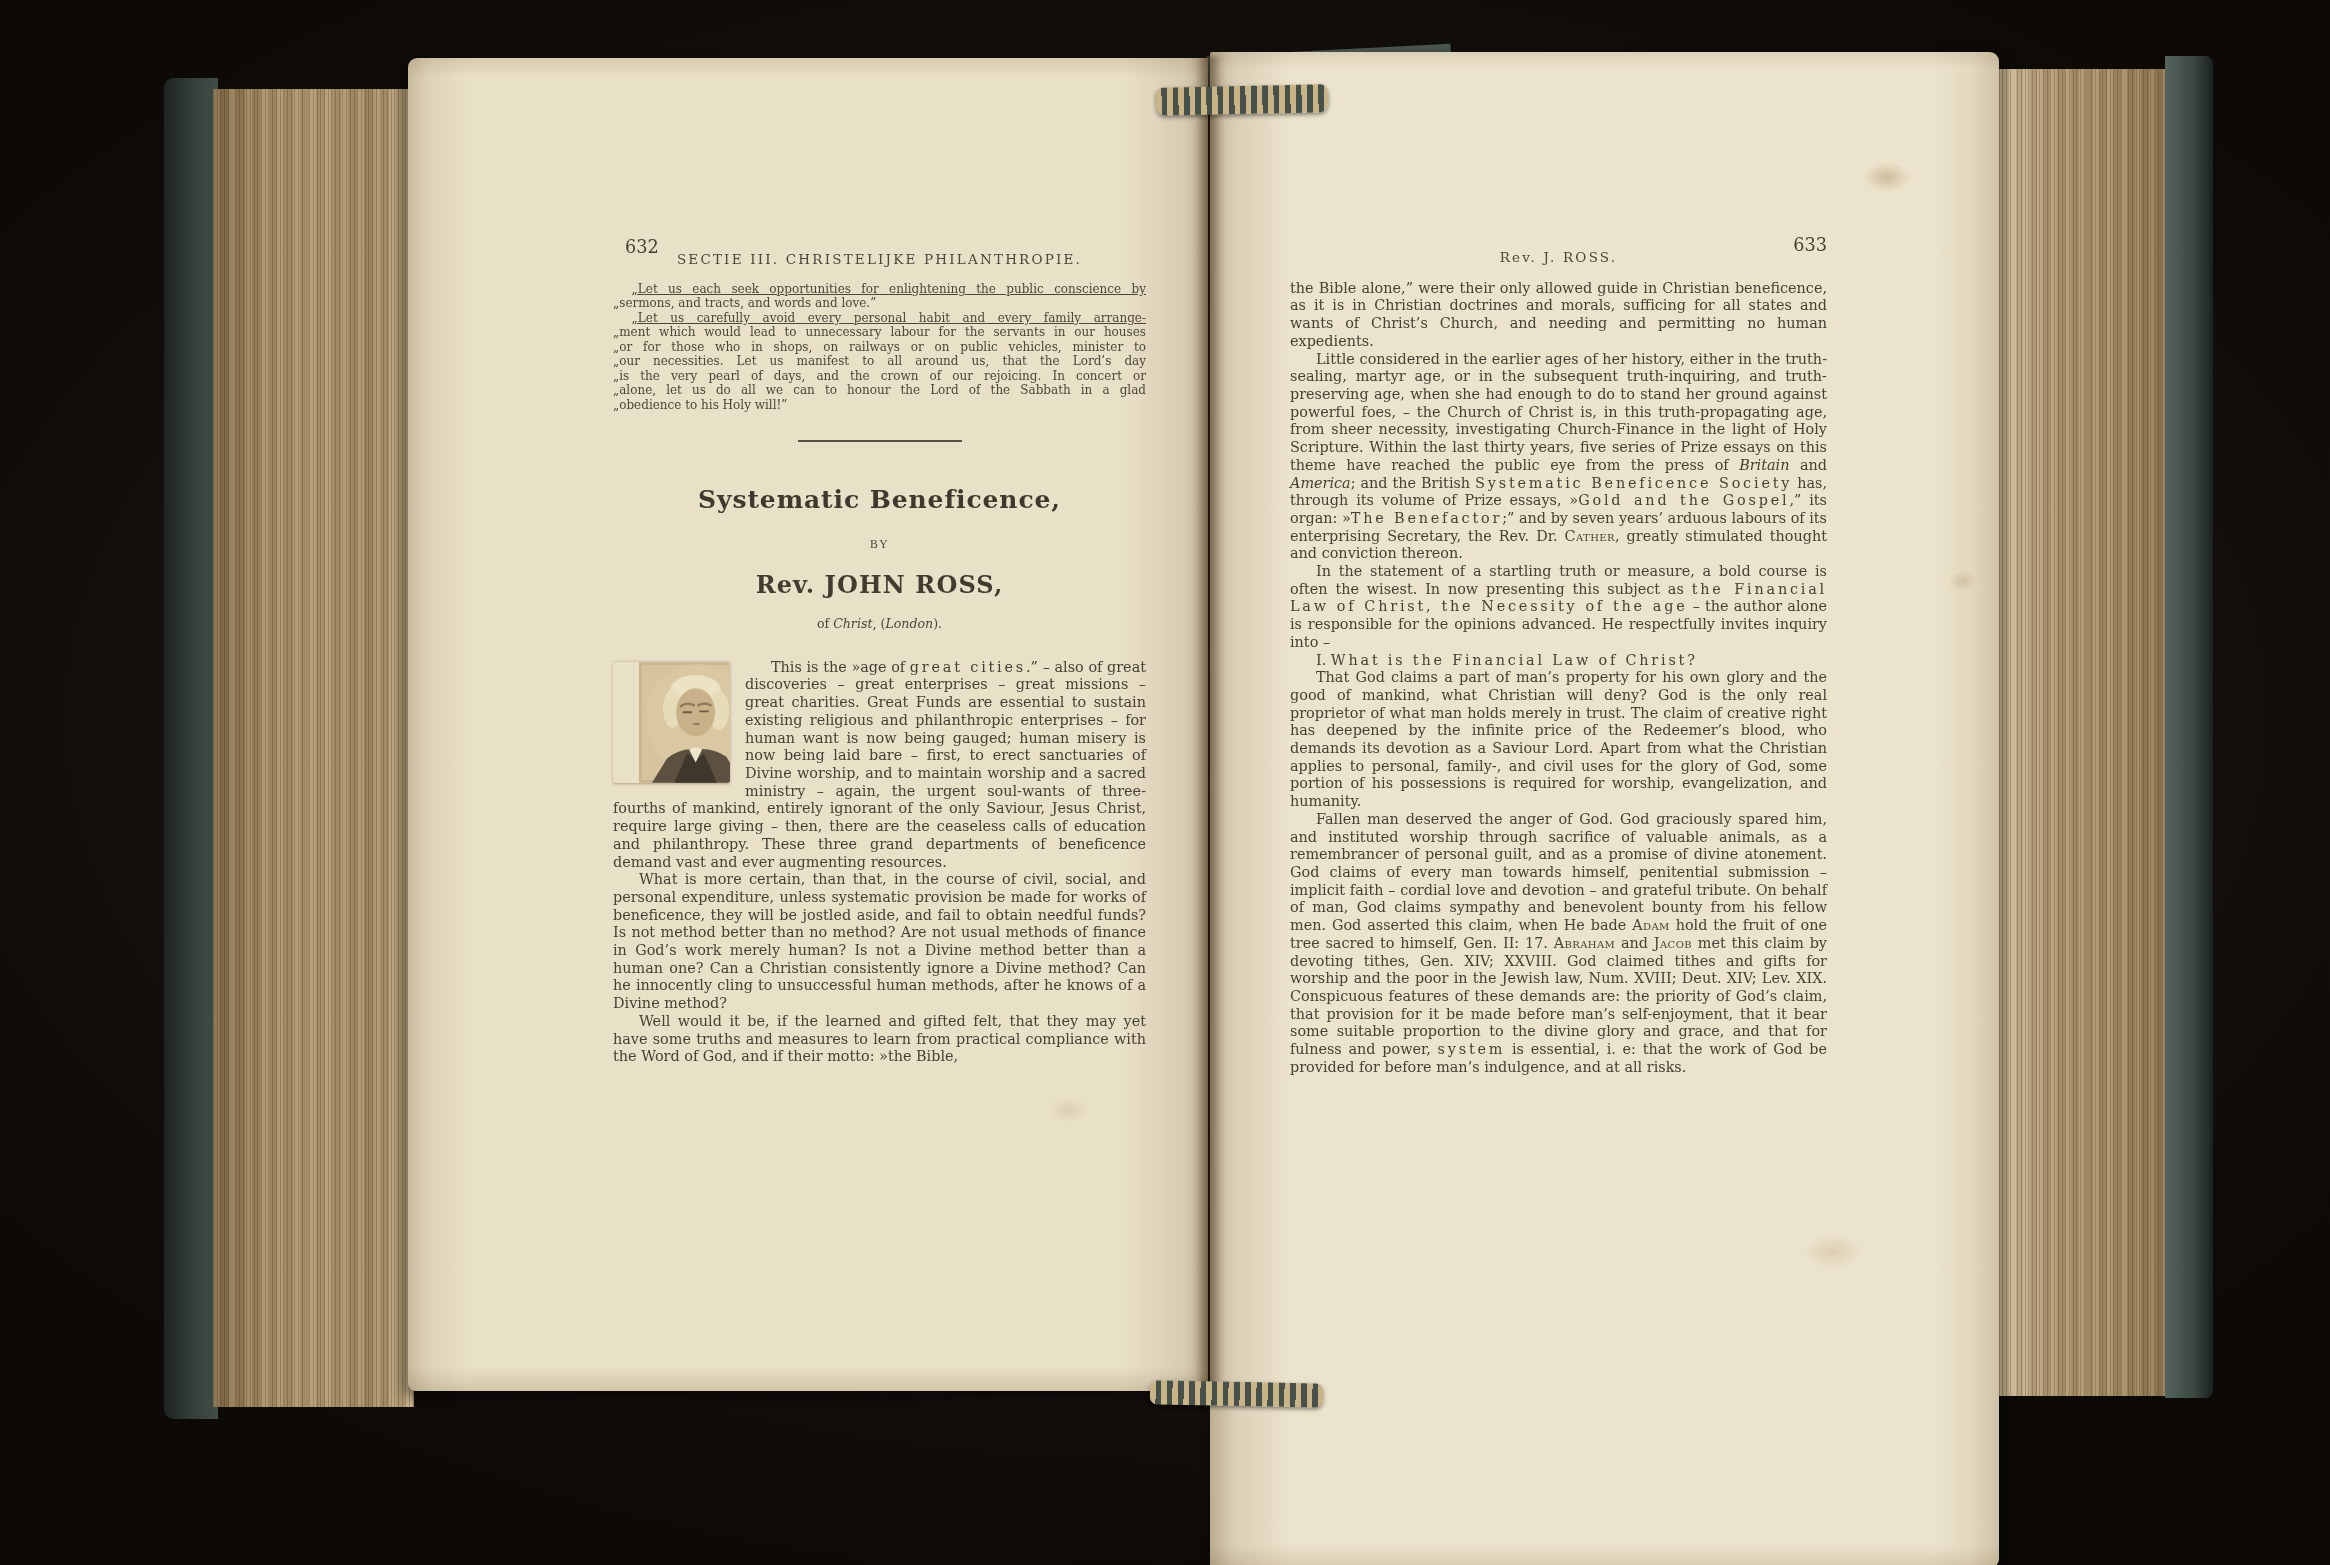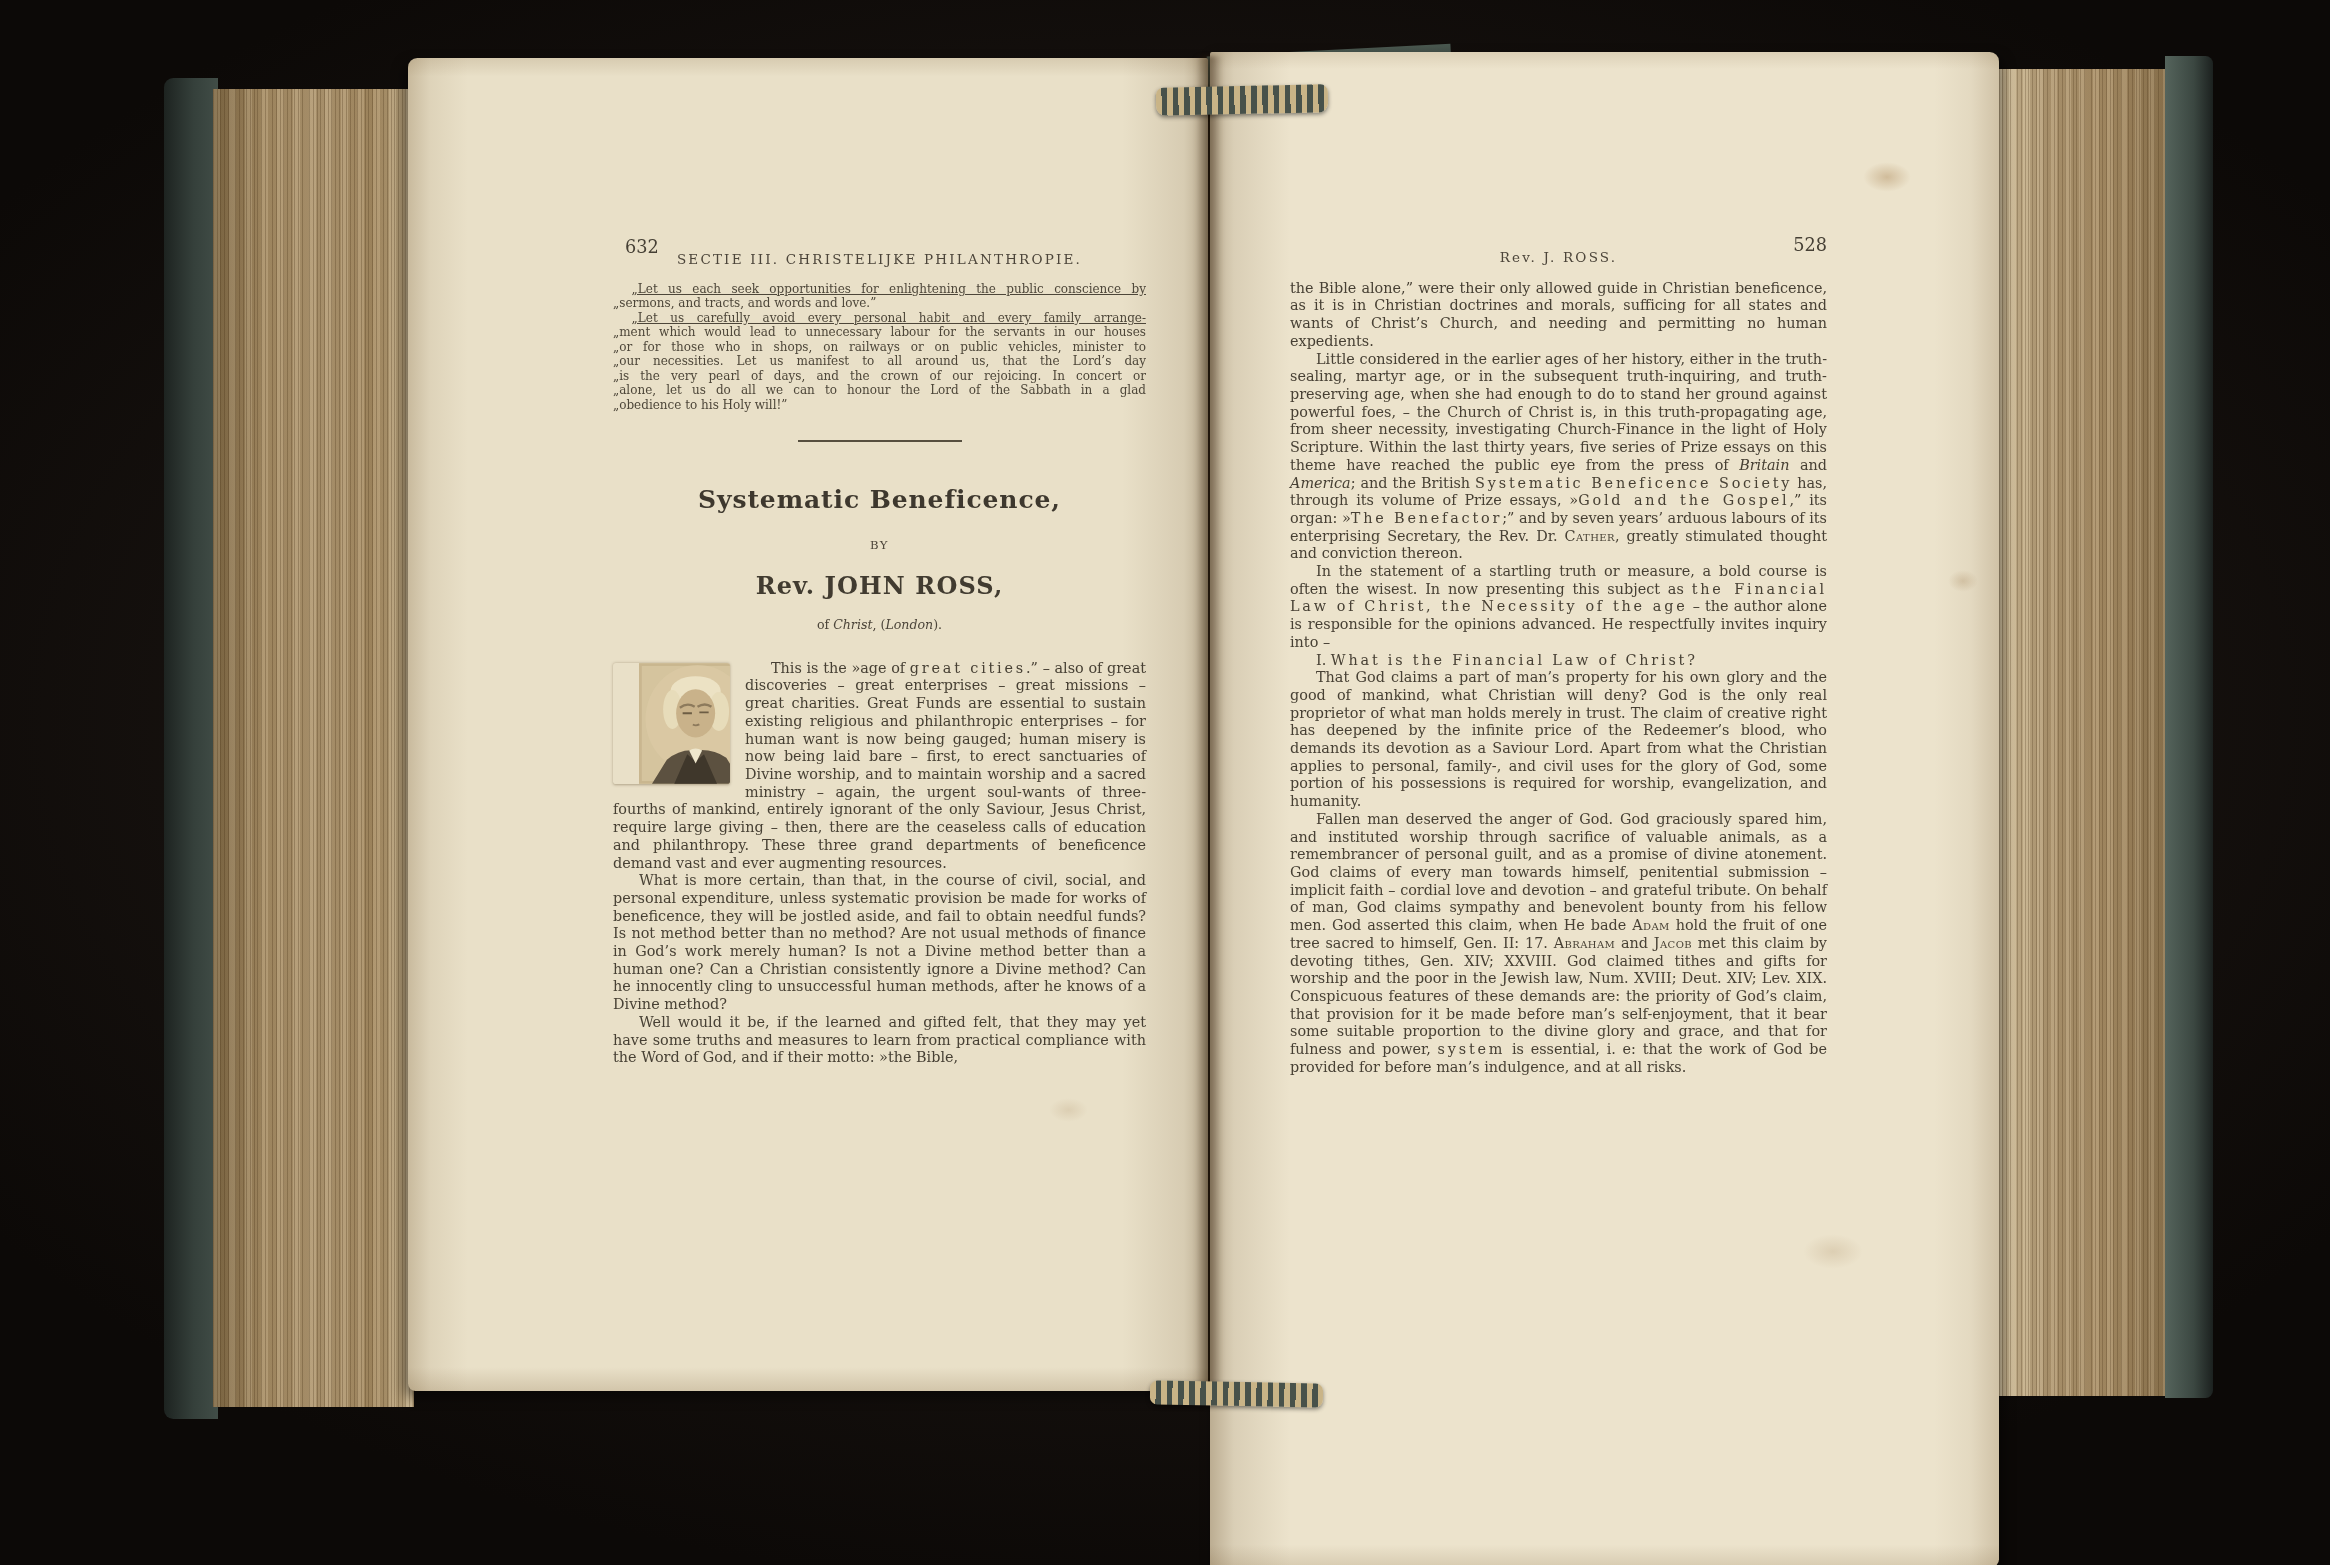--- a/index.html
+++ b/index.html
@@ -79,21 +79,21 @@
   .indent{text-indent:26px;}
   .body-start{margin-top:28px;}
 
   .quote{margin:11.2px 0 0 0;font-size:12px;line-height:14.5px;color:#4d4639;}
   .qline{min-height:14.5px;}
   .jfull{text-align:justify;text-align-last:justify;}
   .q-indent{padding-left:18.6px;text-decoration:underline;}
 
   .rule{width:164px;height:1.9px;background:#574f3f;margin:28px auto 0;}
   .title{margin-top:43px;text-align:center;font-size:25px;font-weight:bold;letter-spacing:0.9px;color:#3e382e;}
-  .byline{margin-top:24px;text-align:center;font-size:11.7px;letter-spacing:1.5px;color:#4c453a;}
+  .byline{margin-top:24px;text-align:center;font-size:11.7px;letter-spacing:1.5px;color:#4c453a;font-family:Liberation Serif, serif;}
   .author{margin-top:18.6px;text-align:center;font-size:24px;font-weight:600;letter-spacing:1.1px;color:#413b30;}
   .place{margin-top:17px;text-align:center;font-size:12.6px;color:#4c453a;}
 
   .portrait{float:left;width:117px;height:121px;margin:3.7px 15px 1.9px 0;display:block;
     box-shadow:0 0.9px 2.8px rgba(90,70,40,.4);border-radius:2.8px;overflow:hidden;}
 
   .seg.i{font-style:italic;}
   .seg.sc{font-variant:small-caps;letter-spacing:0.4px;}
   .seg.sp{letter-spacing:2.8px;}
 </style>
@@ -165,21 +165,21 @@
     </div>
 
     <div class="page page-right">
       <div class="stain st-r1"></div>
       <div class="stain st-r2"></div>
       <div class="stain st-r3"></div>
       <div class="textcol textcol-right">
 
         <div class="pagehead">
           <span class="runhead">Rev. J. ROSS.</span>
-          <span class="pagenum pn-right">528</span>
+          <span class="pagenum pn-right">633</span>
         </div>
 
         <p class="para"><span class="seg">the Bible alone,” were their only allowed guide in Christian beneficence, as it is in Christian doctrines and morals, sufficing for all states and wants of Christ’s Church, and needing and permitting no human expedients.</span></p>
         <p class="para indent"><span class="seg">Little considered in the earlier ages of her history, either in the truth-sealing, martyr age, or in the subsequent truth-inquiring, and truth-preserving age, when she had enough to do to stand her ground against powerful foes, – the Church of Christ is, in this truth-propagating age, from sheer necessity, investigating Church-Finance in the light of Holy Scripture. Within the last thirty years, five series of Prize essays on this theme have reached the public eye from the press of </span><span class="seg i">Britain</span><span class="seg"> and </span><span class="seg i">America</span><span class="seg">; and the British </span><span class="seg sp">Systematic Beneficence Society</span><span class="seg"> has, through its volume of Prize essays, »</span><span class="seg sp">Gold and the Gospel</span><span class="seg">,” its organ: »</span><span class="seg sp">The Benefactor</span><span class="seg">;” and by seven years’ arduous labours of its enterprising Secretary, the Rev. Dr. </span><span class="seg sc">Cather</span><span class="seg">, greatly stimulated thought and conviction thereon.</span></p>
         <p class="para indent"><span class="seg">In the statement of a startling truth or measure, a bold course is often the wisest. In now presenting this subject as </span><span class="seg sp">the Financial Law of Christ, the Necessity of the age</span><span class="seg"> – the author alone is responsible for the opinions advanced. He respectfully invites inquiry into –</span></p>
         <p class="para indent"><span class="seg">I. </span><span class="seg sp">What is the Financial Law of Christ?</span></p>
         <p class="para indent"><span class="seg">That God claims a part of man’s property for his own glory and the good of mankind, what Christian will deny? God is the only real proprietor of what man holds merely in trust. The claim of creative right has deepened by the infinite price of the Redeemer’s blood, who demands its devotion as a Saviour Lord. Apart from what the Christian applies to personal, family-, and civil uses for the glory of God, some portion of his possessions is required for worship, evangelization, and humanity.</span></p>
         <p class="para indent"><span class="seg">Fallen man deserved the anger of God. God graciously spared him, and instituted worship through sacrifice of valuable animals, as a remembrancer of personal guilt, and as a promise of divine atonement. God claims of every man towards himself, penitential submission – implicit faith – cordial love and devotion – and grateful tribute. On behalf of man, God claims sympathy and benevolent bounty from his fellow men. God asserted this claim, when He bade </span><span class="seg sc">Adam</span><span class="seg"> hold the fruit of one tree sacred to himself, Gen. II: 17. </span><span class="seg sc">Abraham</span><span class="seg"> and </span><span class="seg sc">Jacob</span><span class="seg"> met this claim by devoting tithes, Gen. XIV; XXVIII. God claimed tithes and gifts for worship and the poor in the Jewish law, Num. XVIII; Deut. XIV; Lev. XIX. Conspicuous features of these demands are: the priority of God’s claim, that provision for it be made before man’s self-enjoyment, that it bear some suitable proportion to the divine glory and grace, and that for fulness and power, </span><span class="seg sp">system</span><span class="seg"> is essential, i. e: that the work of God be provided for before man’s indulgence, and at all risks.</span></p>
       </div>
     </div>

